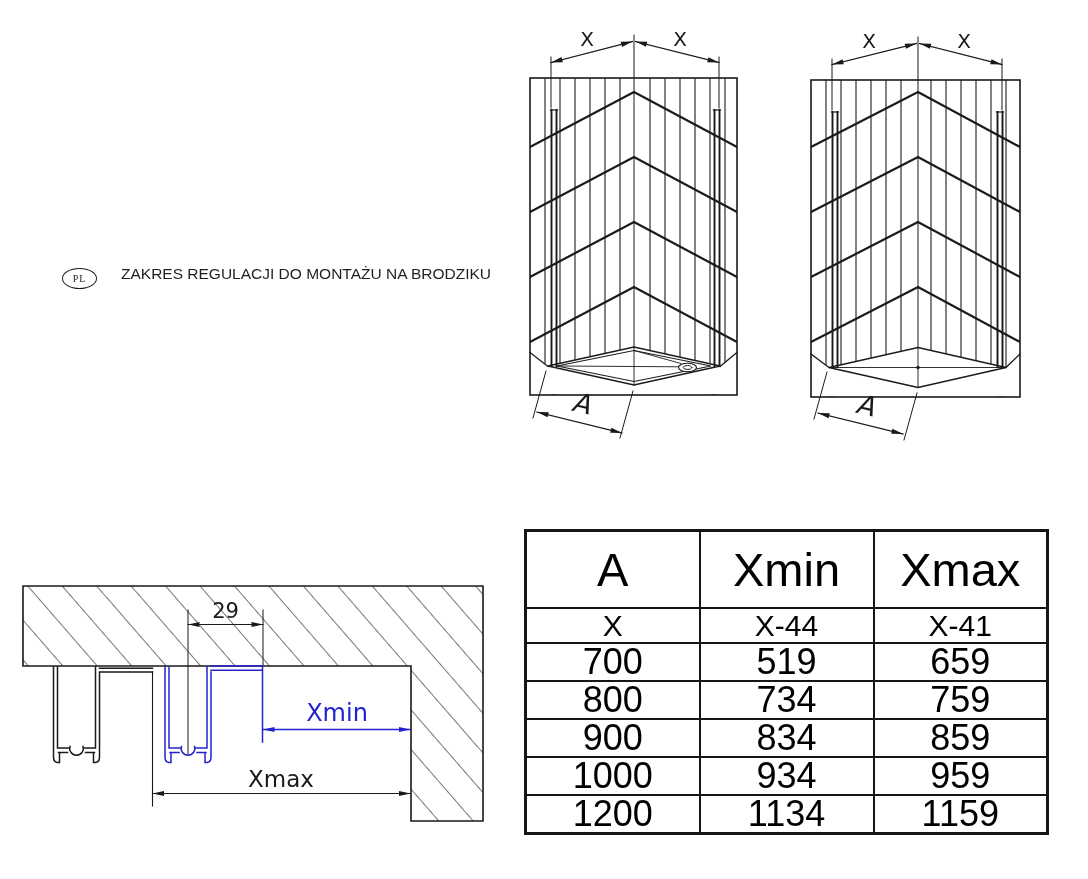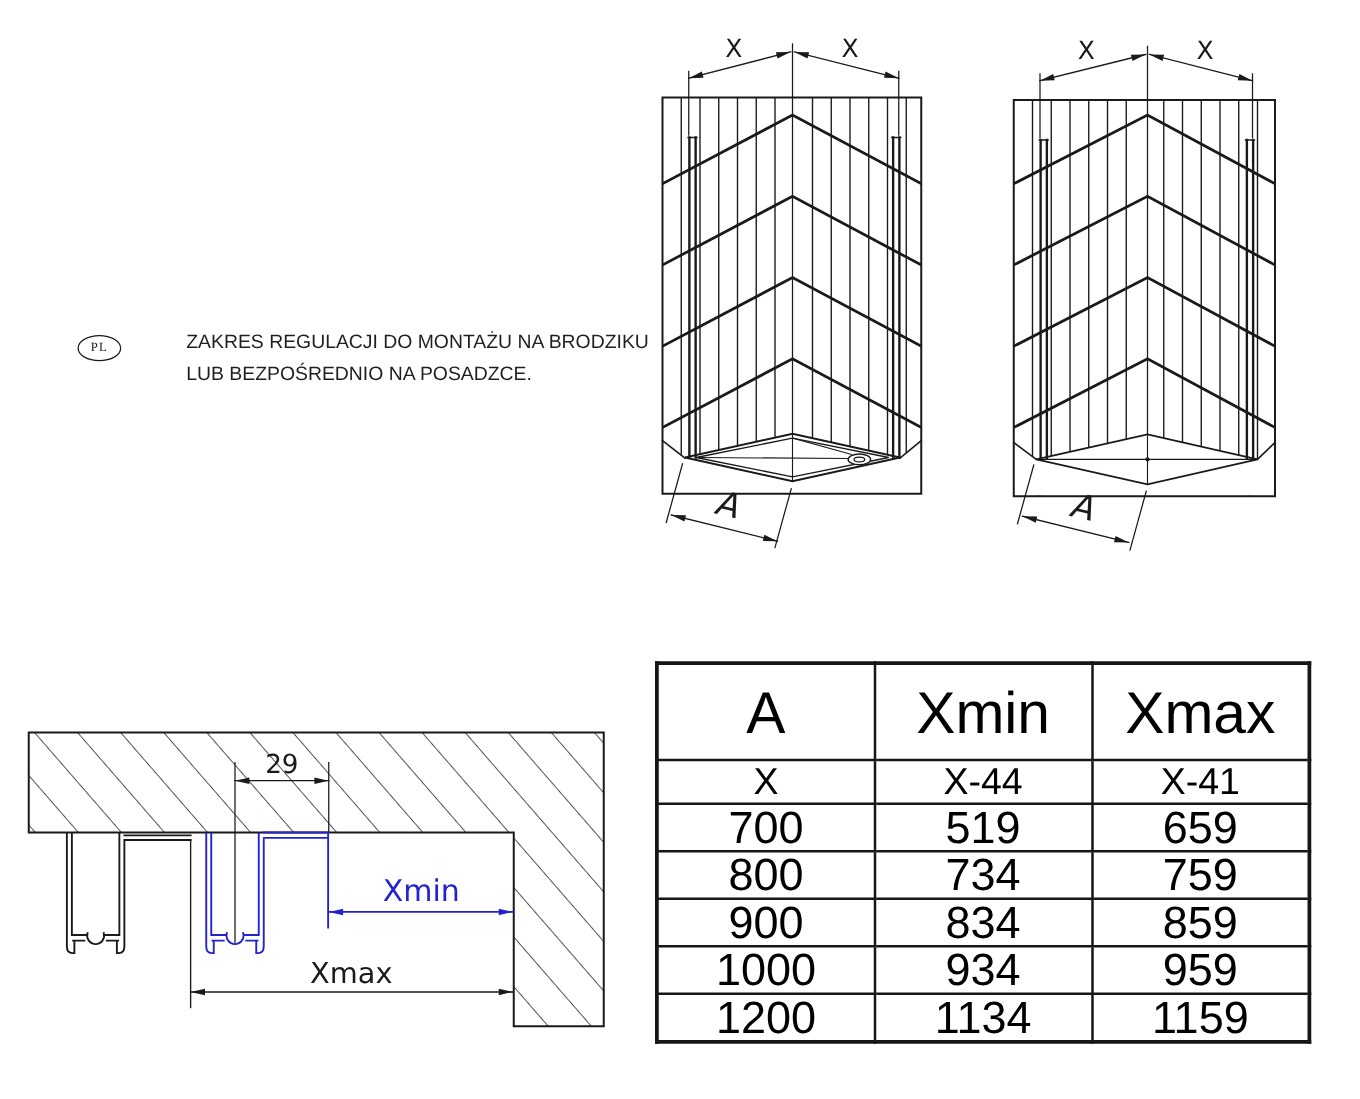--- a/index.html
+++ b/index.html
@@ -9,21 +9,21 @@
 
   
   text{fill:#1a1a1a;}
   .dimX{font:20px "DejaVu Sans",sans-serif;text-anchor:middle;}
   .dimA{font:italic 27px "DejaVu Sans",sans-serif;text-anchor:middle;}
   .dim29{font:21px "DejaVu Sans",sans-serif;text-anchor:middle;}
   .lblXmin{font:24px "DejaVu Sans",sans-serif;text-anchor:middle;fill:#2323cd;}
   .lblXmax{font:23px "DejaVu Sans",sans-serif;text-anchor:middle;}
 
   
-  #note{position:absolute;left:62px;top:261px;z-index:1;display:flex;align-items:flex-start;gap:28px;}
+  #note{position:absolute;left:62px;top:261px;z-index:1;display:flex;align-items:flex-start;}
   #pl-badge{width:33px;height:19px;margin-top:7px;border:1.4px solid #1a1a1a;border-radius:50%;
             display:flex;align-items:center;justify-content:center;
             font:10px "Liberation Serif",serif;letter-spacing:1px;color:#1a1a1a;flex:0 0 auto;}
   #note-text{margin-left:24px;color:#1f1f1f;font-size:15.5px;line-height:26px;white-space:nowrap;}
 
   
   #spec-table{position:absolute;left:524px;top:529px;z-index:1;border-collapse:collapse;
               table-layout:fixed;border:3px solid #161616;color:#000;}
   #spec-table td{border:2px solid #161616;text-align:center;vertical-align:middle;
                  padding:0;line-height:1;font-family:"Liberation Sans",sans-serif;}
@@ -186,21 +186,20 @@
 
     <line x1="152.5" y1="793.5" x2="410.5" y2="793.5" stroke="#1a1a1a" stroke-width="1.2" marker-start="url(#arrK)" marker-end="url(#arrK)"></line>
     <text class="lblXmax" x="281" y="786.5">Xmax</text>
   </g>
 </svg>
 
 <div id="note">
   <div id="pl-badge">PL</div>
   <div id="note-text">
     <div>ZAKRES REGULACJI DO MONTAŻU NA BRODZIKU</div>
-    <div>LUB BEZPOŚREDNIO NA POSADZCE.</div>
   </div>
 </div>
 
 <table id="spec-table">
   <colgroup>
         <col>
         <col>
         <col>
       </colgroup>
   <tbody>

